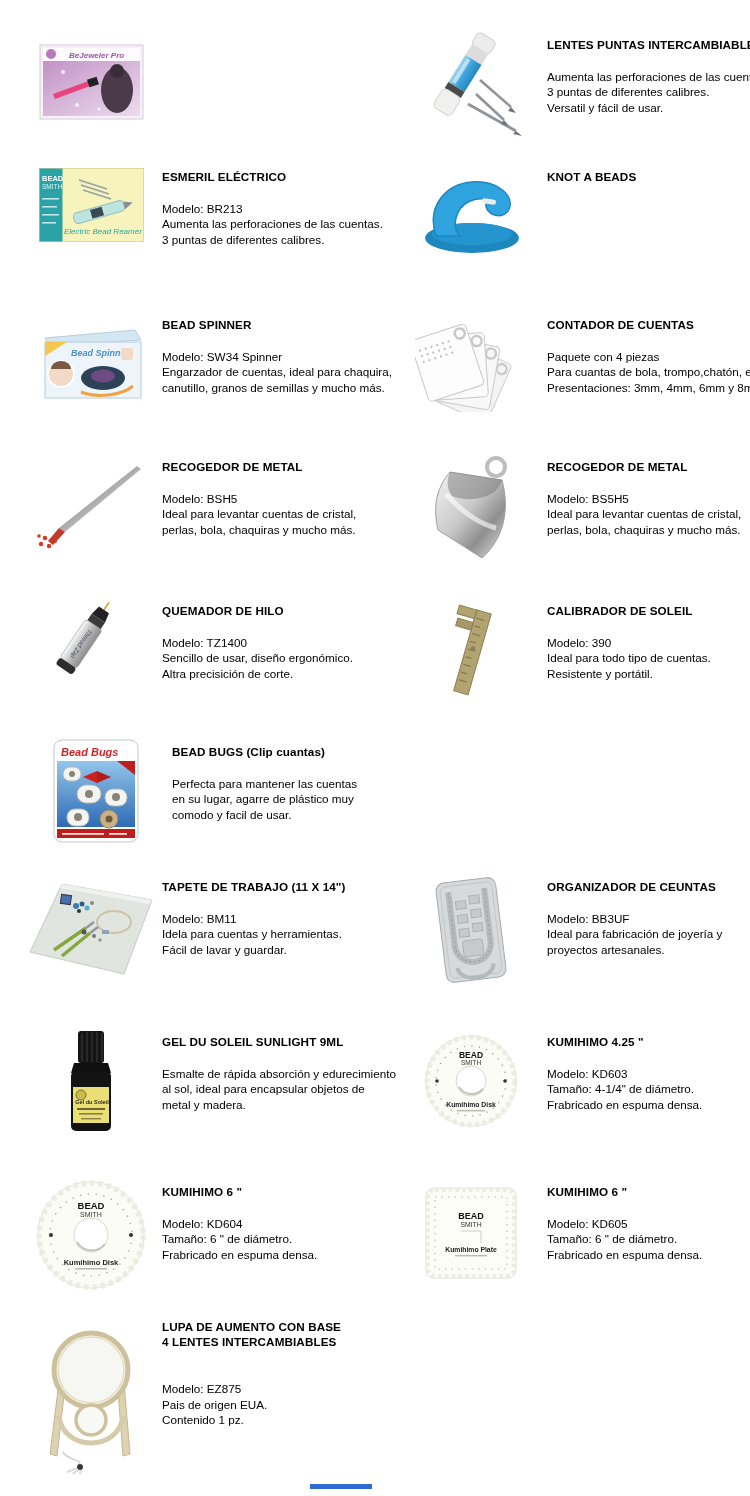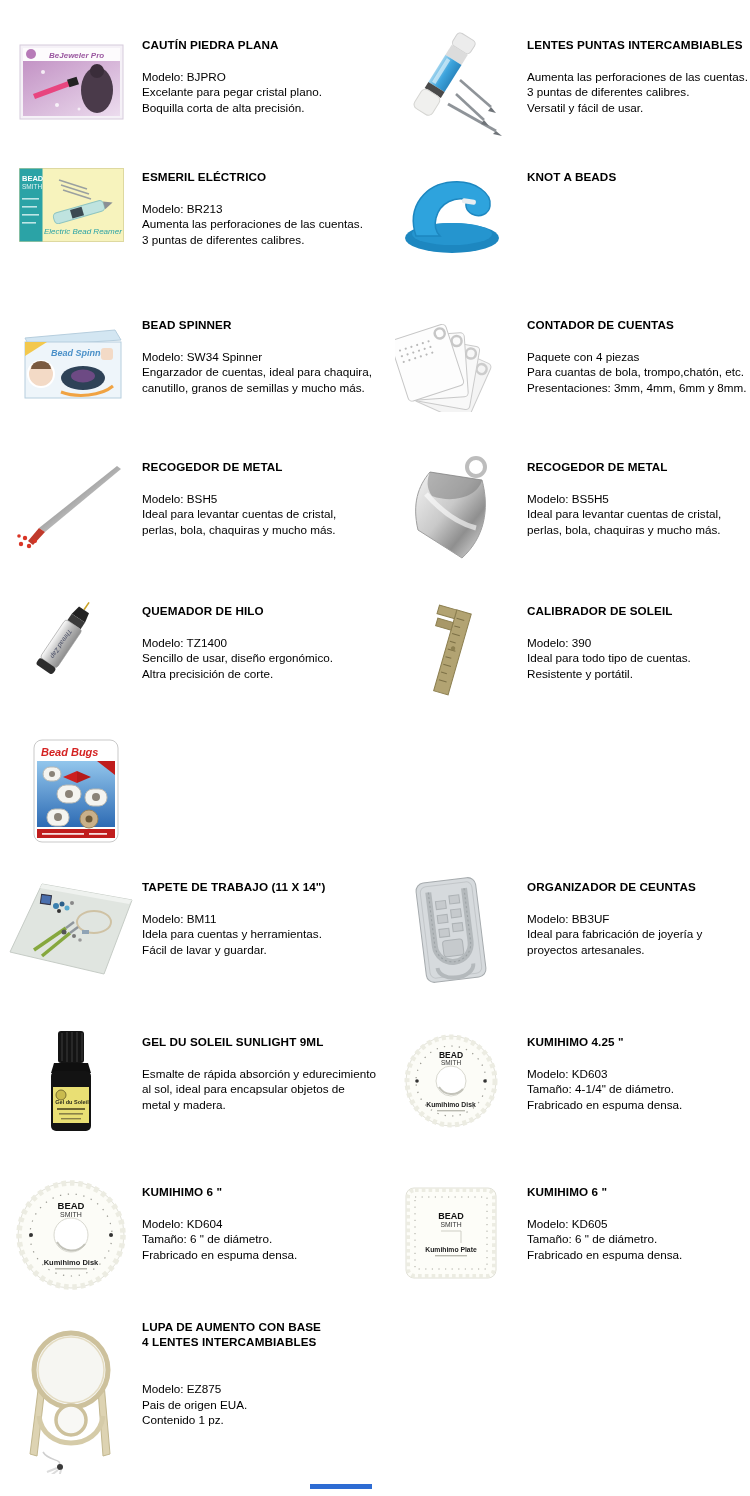--- a/index.html
+++ b/index.html
@@ -1,21 +1,21 @@
 <!DOCTYPE html>
 <html><head>
 <meta charset="utf-8">
 <style>
   html,body{margin:0;padding:0;background:#ffffff;}
   body{width:750px;font-family:"Liberation Sans",sans-serif;color:#000;}
   .page{position:relative;width:750px;height:1496px;background:#fff;overflow:hidden;}
   .grid{padding-top:26px;}
   .row{display:flex;}
   .cell{width:375px;display:flex;box-sizing:border-box;}
-  .thumb{width:142px;flex:none;display:flex;justify-content:center;align-items:flex-start;box-sizing:border-box;}
+  .thumb{width:142px;flex:none;display:flex;justify-content:center;align-items:flex-start;box-sizing:border-box;margin-left:20px;}
   .cell.right .thumb{width:152px;text-decoration:underline;}
   .info{flex:1;padding-top:12px;}
   .info h3{margin:0 0 16px 0;font-size:11.7px;font-weight:bold;line-height:14.5px;white-space:pre-line;letter-spacing:0.1px;}
   .info p{margin:0;font-size:11.7px;line-height:15.5px;white-space:pre;}
   .gap-xl h3{margin-bottom:32px;}
   svg{display:block;}
   svg text{font-family:"Liberation Sans",sans-serif;}
   .footer-line{position:absolute;left:310px;top:1484px;width:62px;height:5px;background:#2e6cd3;}
 </style>
 </head>
@@ -40,26 +40,20 @@
           <text x="30" y="16" font-size="8" font-style="italic" font-weight="bold" fill="#9a57a0">BeJeweler Pro</text>
           <rect x="4" y="19" width="97" height="55" fill="url(#g0)"></rect>
           <ellipse cx="78" cy="48" rx="16" ry="23" fill="#4a3a4a"></ellipse>
           <circle cx="78" cy="29" r="7" fill="#3a2d3a"></circle>
           <polygon points="14,52 52,38 54,43 16,57" fill="#e8457f"></polygon>
           <rect x="49" y="36" width="10" height="8" fill="#222" transform="rotate(-18 54 40)"></rect>
           <circle cx="24" cy="30" r="2" fill="#fff" opacity="0.8"></circle>
               <circle cx="38" cy="63" r="2" fill="#fff" opacity="0.8"></circle>
               <circle cx="60" cy="67" r="1.5" fill="#fff" opacity="0.7"></circle>
         </svg>
-      </div>
-      <div class="info">
-        <h3>CAUTÍN PIEDRA PLANA</h3>
-        <p>Modelo: BJPRO
-Excelante para pegar cristal plano.
-Boquilla corta de alta precisión.</p>
       </div>
     </div>
     <div class="cell right">
       <div class="thumb" style="padding-top:2px">
         <svg width="115" height="110" viewBox="0 0 115 110">
           <defs>
                 <linearGradient id="g1" x1="0" y1="0" x2="1" y2="0">
                   <stop offset="0" stop-color="#9fd4ef"></stop>
                   <stop offset="0.5" stop-color="#3da4dd"></stop>
                   <stop offset="1" stop-color="#2b87bf"></stop>
@@ -347,20 +341,26 @@
               <circle cx="63" cy="58" r="4" fill="#8a8378"></circle>
               <circle cx="25" cy="78" r="4" fill="#8a8378"></circle>
               <circle cx="19" cy="35" r="3" fill="#8a8378"></circle>
           <circle cx="56" cy="80" r="9" fill="#c9b089" stroke="#9a855e"></circle>
               <circle cx="56" cy="80" r="3.5" fill="#6e5a38"></circle>
           <rect x="4" y="90" width="78" height="9" fill="#c01d1d"></rect>
           <rect x="9" y="94" width="42" height="1.8" fill="#ffffff" opacity="0.85"></rect>
               <rect x="56" y="94" width="18" height="1.8" fill="#ffffff" opacity="0.85"></rect>
         </svg>
       </div>
+      <div class="info">
+        <h3>BEAD BUGS (Clip cuantas)</h3>
+        <p>Perfecta para mantener las cuentas
+en su lugar, agarre de plástico muy
+comodo y facil de usar.</p>
+      </div>
     </div>
   </div>
 
   <div class="row" style="height:155px">
     <div class="cell">
       <div class="thumb" style="padding-top:10px">
         <svg width="126" height="100" viewBox="0 0 126 100">
           <polygon points="34,6 124,22 96,96 2,74" fill="#e0e5e0" stroke="#c6ccc6"></polygon>
           <polygon points="34,6 124,22 121,26 32,10" fill="#eff2ef"></polygon>
           <rect x="33" y="17" width="10" height="9" fill="#4a6fae" stroke="#333344" transform="rotate(8 38 21)"></rect>

